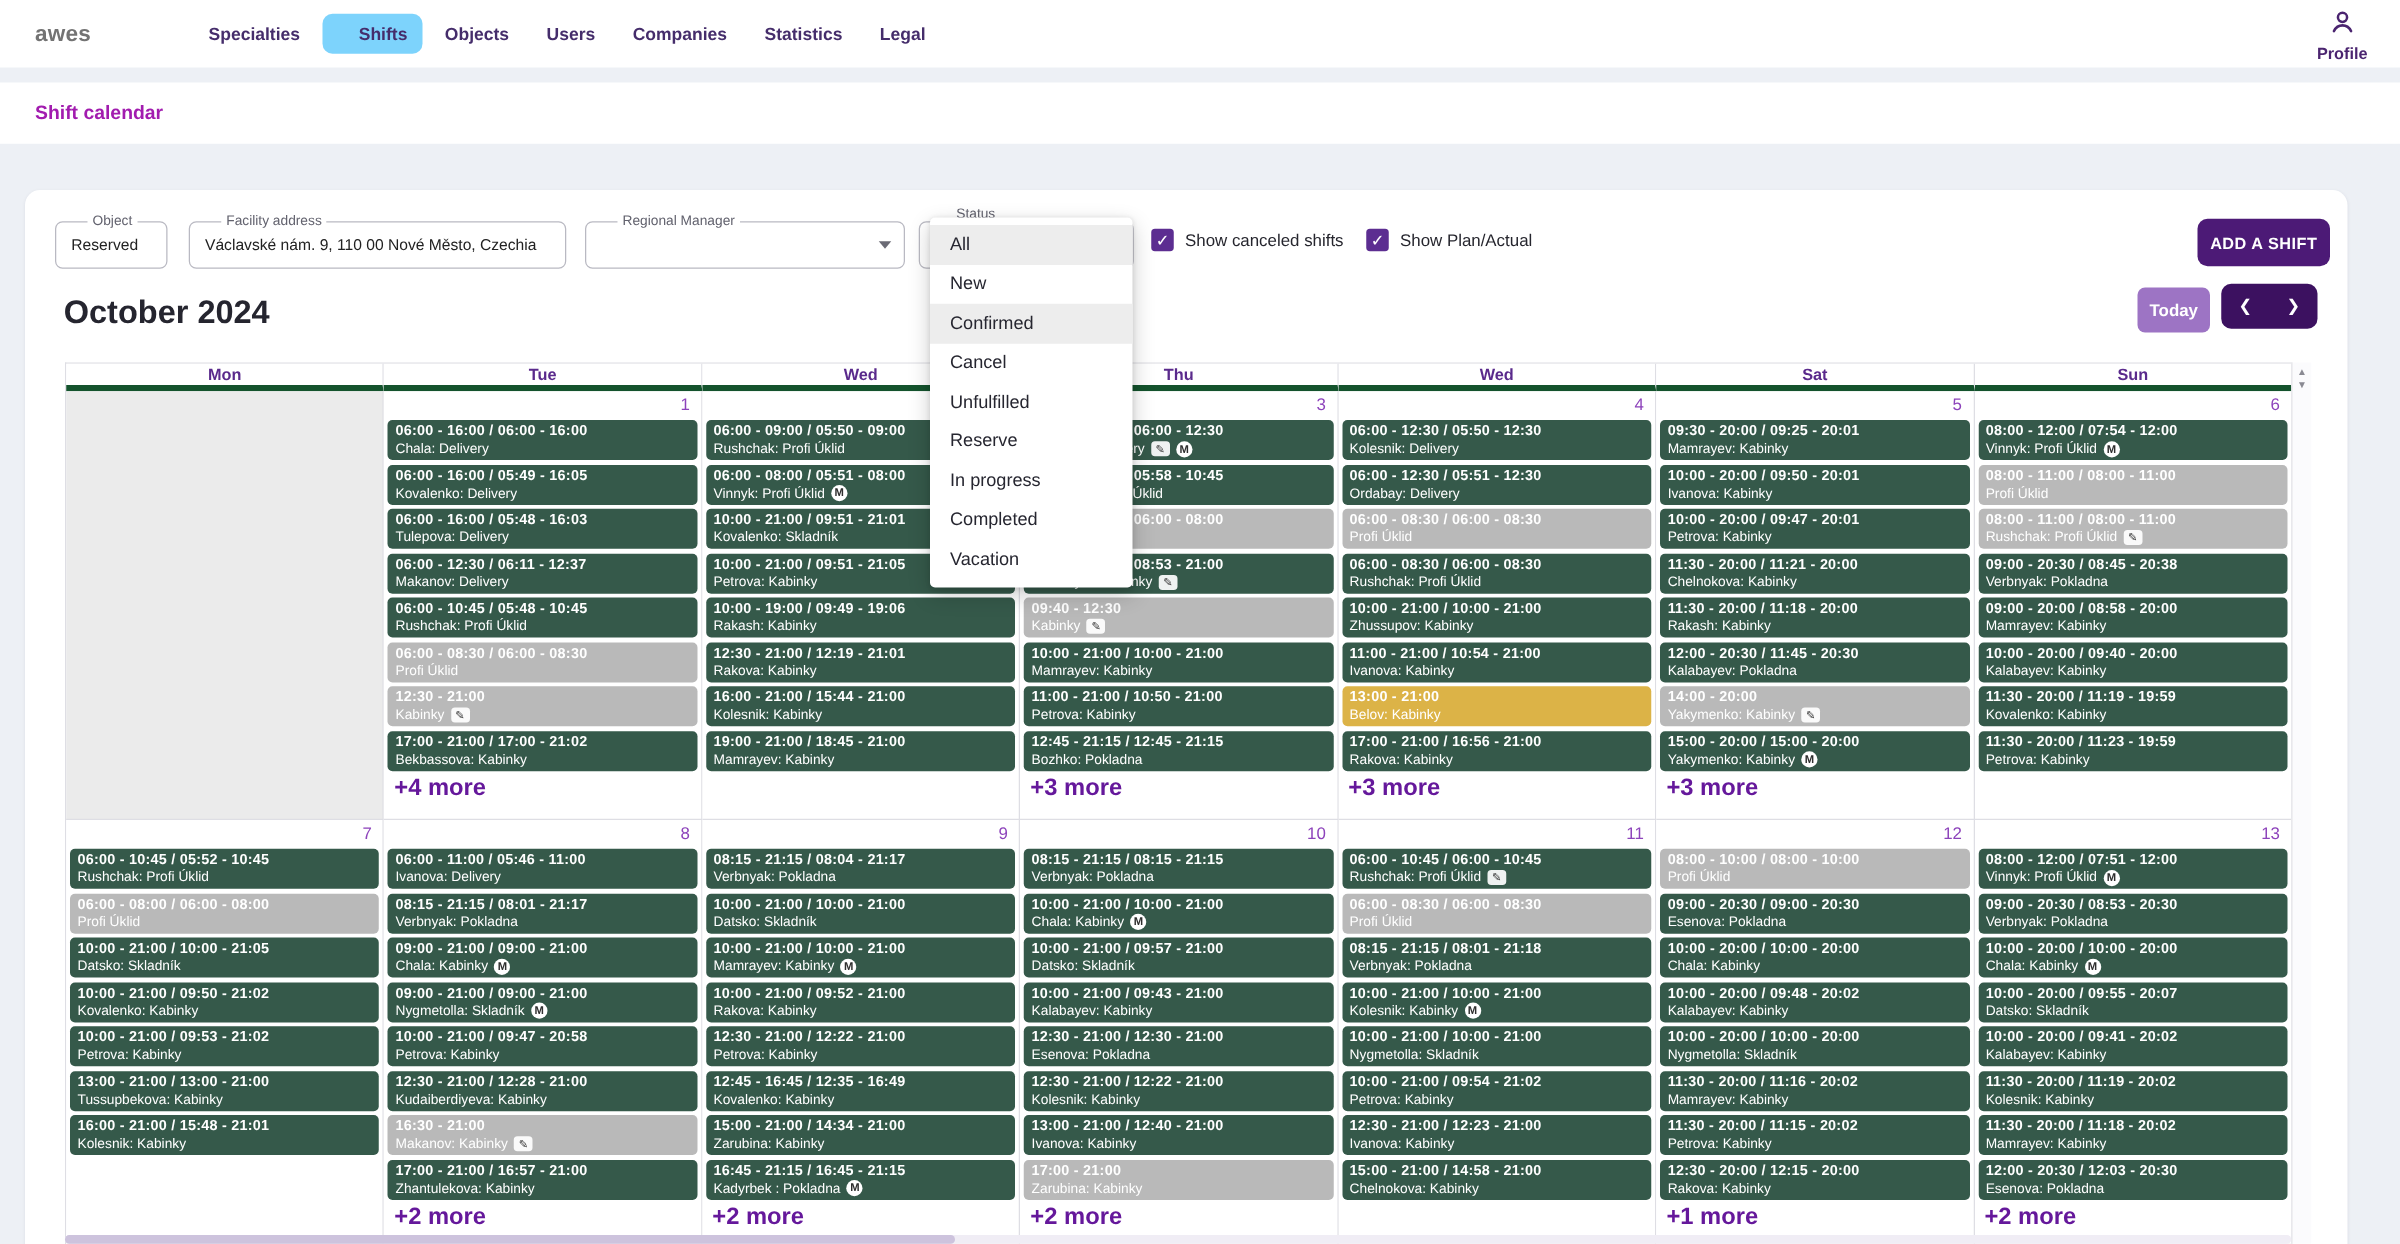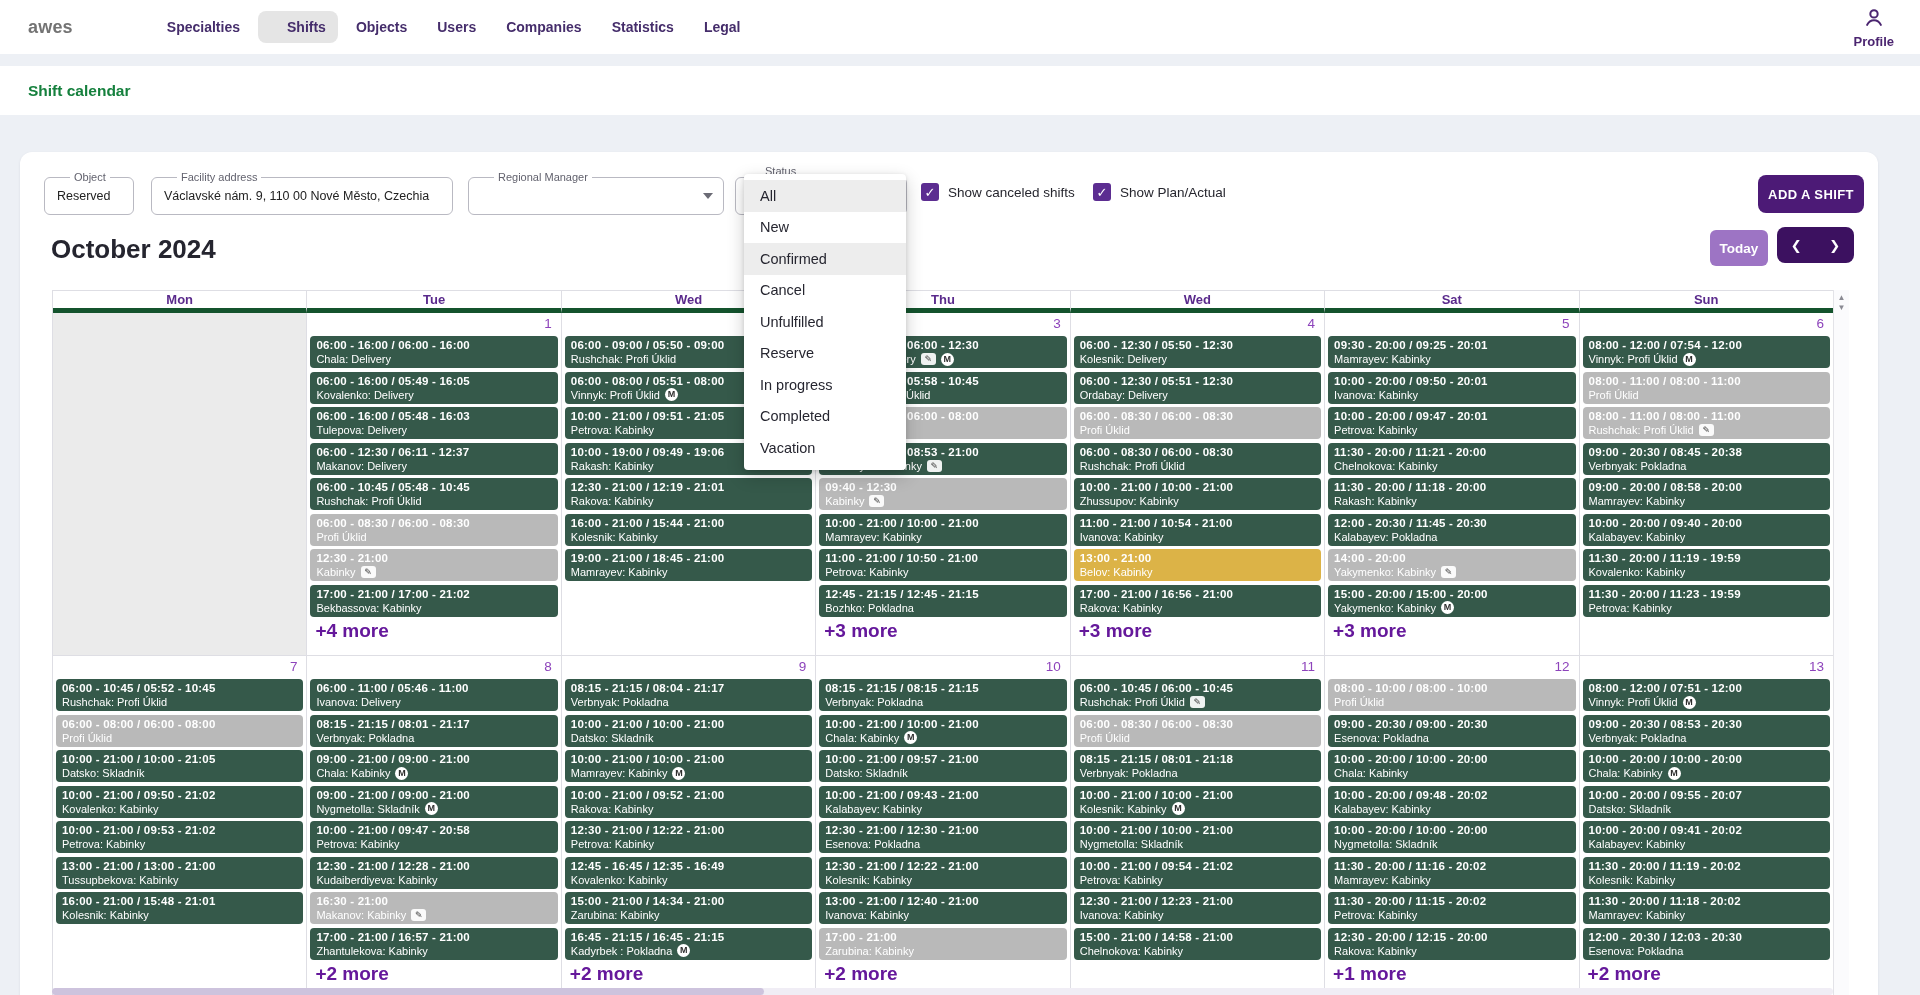--- a/index.html
+++ b/index.html
@@ -7,26 +7,26 @@
     width:1920px;height:995px;overflow:hidden;
     background:#edf0f5;
     font-family:"Liberation Sans","DejaVu Sans",sans-serif;
     -webkit-font-smoothing:antialiased;
   }
   
   .navbar{position:absolute;left:0;top:0;width:1920px;height:54px;background:#fff;display:flex;align-items:center;}
   .logo{margin-left:28px;font-size:18px;font-weight:800;color:#737373;letter-spacing:.2px;}
   .nav-items{display:flex;align-items:center;margin-left:82px;gap:6px;}
   .nav-item{font-size:14px;font-weight:700;color:#452d6b;padding:8px 12px;border-radius:8px;cursor:pointer;white-space:nowrap;}
-  .nav-item.active{background:#e5e5e5;padding-left:29px;}
+  .nav-item.active{background:#7dd3fc;padding-left:29px;}
   .profile{position:absolute;right:26px;top:7px;display:flex;flex-direction:column;align-items:center;cursor:pointer;}
   .profile-label{font-size:13px;font-weight:700;color:#4b2570;margin-top:1px;}
   
   .titlebar{position:absolute;left:0;top:66px;width:1920px;height:49px;background:#fff;display:flex;align-items:center;}
-  .page-title{margin-left:28px;font-size:15.5px;font-weight:700;color:#15803d;}
+  .page-title{margin-left:28px;font-size:15.5px;font-weight:700;color:#a21caf;}
   
   .card{position:absolute;left:20px;top:152px;width:1858px;height:900px;background:#fff;border-radius:12px;box-shadow:0 1px 3px rgba(30,30,60,.08);}
   
   .field{position:absolute;height:36px;border:1px solid #b9b9c2;border-radius:6px;background:#fff;}
   .field-label{position:absolute;top:-7px;left:25px;background:#fff;padding:0 4px;font-size:11px;color:#62626e;white-space:nowrap;}
   .field-value{position:absolute;left:12px;right:8px;top:0;height:36px;line-height:36px;font-size:12.5px;color:#222;white-space:nowrap;overflow:hidden;}
   .caret{position:absolute;right:10px;top:15px;width:0;height:0;border-left:5px solid transparent;border-right:5px solid transparent;border-top:6px solid #6b6b75;}
   .checkbox-wrap{position:absolute;display:flex;align-items:center;gap:9px;cursor:pointer;}
   .checkbox{width:18px;height:18px;border-radius:3px;background:var(--accent,#5c2d91);color:#fff;font-size:13px;font-weight:700;display:flex;align-items:center;justify-content:center;line-height:1;}
   .checkbox-label{font-size:13.5px;color:#26262e;}
@@ -221,20 +221,26 @@
               </div>
             </div>
             <div class="chip confirmed">
               <div class="chip-time">06:00 - 08:00 / 05:51 - 08:00</div>
               <div class="chip-name">
                 <span>Vinnyk: Profi Úklid</span>
                 <span class="badge-m">M</span>
               </div>
             </div>
             <div class="chip confirmed">
+              <div class="chip-time">10:00 - 21:00 / 09:51 - 21:01</div>
+              <div class="chip-name">
+                <span>Kovalenko: Skladník</span>
+              </div>
+            </div>
+            <div class="chip confirmed">
               <div class="chip-time">10:00 - 21:00 / 09:51 - 21:05</div>
               <div class="chip-name">
                 <span>Petrova: Kabinky</span>
               </div>
             </div>
             <div class="chip confirmed">
               <div class="chip-time">10:00 - 19:00 / 09:49 - 19:06</div>
               <div class="chip-name">
                 <span>Rakash: Kabinky</span>
               </div>

